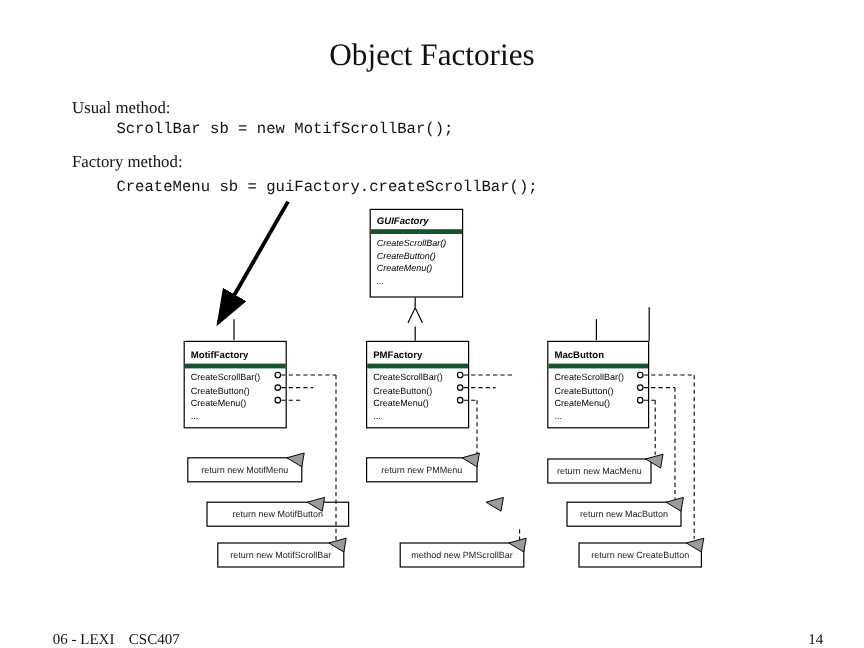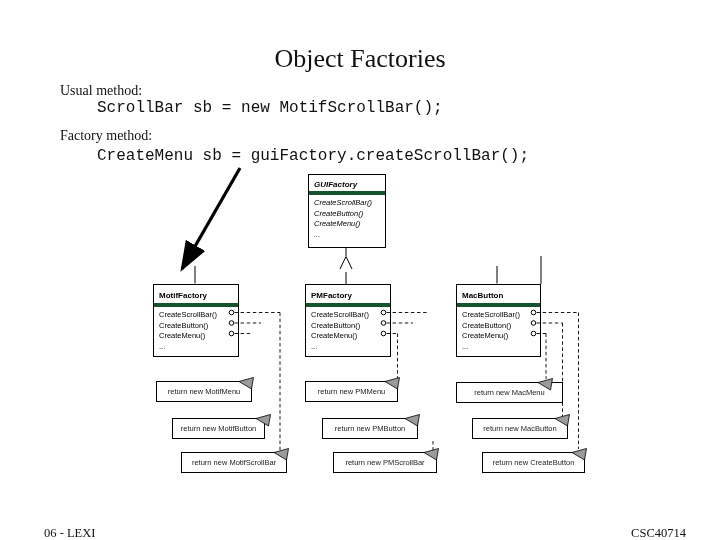--- a/index.html
+++ b/index.html
@@ -3,28 +3,28 @@
 <meta charset="utf-8">
 <style>
   html,body{margin:0;padding:0;background:#fff;}
   .slide{
     position:relative;width:720px;height:540px;background:#ffffff;
     font-family:"Liberation Sans",sans-serif;color:#000;overflow:hidden;
   }
   .abs{position:absolute;}
   .slide-title{
     left:0;top:30px;width:720px;text-align:center;
-    font-family:"Liberation Serif",serif;font-size:26px;line-height:32px;color:#111;margin-top:13px;
+    font-family:"Liberation Serif",serif;font-size:26px;line-height:32px;color:#111;
   }
   .body-label{
     font-family:"Liberation Serif",serif;font-size:14px;line-height:15px;color:#111;left:60px;
   }
   .code-line{
     font-family:"Liberation Mono","DejaVu Sans Mono",monospace;
-    font-size:16px;line-height:14px;letter-spacing:0;left:97px;color:#111;
+    font-size:13px;line-height:14px;letter-spacing:0;left:97px;color:#111;
   }
   
   .cls{
     position:absolute;background:#fff;border:1px solid #000;box-sizing:border-box;
   }
   .cls-name{
     height:20px;border-bottom:4px solid #14532d;box-sizing:border-box;
     font-size:8px;font-weight:bold;padding:5px 0 0 5px;white-space:nowrap;
   }
   .cls.sub .cls-name{height:22px;padding-top:6px;}
@@ -35,21 +35,21 @@
   .note{
     position:absolute;height:21px;background:#fff;border:1px solid #000;box-sizing:border-box;
     font-size:7.5px;line-height:19px;text-align:center;white-space:nowrap;color:#222;
   }
   .overlay{left:0;top:0;width:720px;height:540px;pointer-events:none;}
   .footer{
     left:0;top:492px;width:720px;height:20px;display:flex;align-items:center;
     font-family:"Liberation Serif",serif;font-size:12.5px;color:#111;margin-top:31px;
   }
   .footer .f-left{margin-left:44px;}
-  .footer .f-center{flex:1;text-align:right;padding-left:12px;}
+  .footer .f-center{flex:1;text-align:left;padding-left:12px;}
   .footer .f-right{margin-right:34px;}
 </style>
 </head>
 <body>
 
 <div class="slide">
 
   <div class="abs slide-title">Object Factories</div>
 
   <div class="abs body-label" style="top:83px;">Usual method:</div>
@@ -91,26 +91,25 @@
     <div class="cls-name">MacButton</div>
     <div class="cls-methods">
       <div class="m">CreateScrollBar()</div>
       <div class="m">CreateButton()</div>
       <div class="m">CreateMenu()</div>
       <div class="m">...</div>
     </div>
   </div>
 
   <div class="note" style="left:156px;top:381px;width:96px;"><span>return new MotifMenu</span></div>
-  <div class="note" style="left:172px;top:418px;width:93px;"><span>return new MotifButton</span></div>
+  <div class="note" style="left:172px;top:418px;width:119px;"><span>return new MotifButton</span></div>
   <div class="note" style="left:181px;top:452px;width:106px;"><span>return new MotifScrollBar</span></div>
   <div class="note" style="left:305px;top:381px;width:93px;"><span>return new PMMenu</span></div>
-  <div class="note" style="left:322px;top:418px;width:96px;"><span>return new PMButton</span></div>
-  <div class="note" style="left:333px;top:452px;width:104px;"><span>return new PMScrollBar</span></div>
-  <div class="note" style="left:456px;top:382px;width:107px;"><span>return new MacMenu</span></div>
+  <div class="note" style="left:333px;top:452px;width:104px;"><span>method new PMScrollBar</span></div>
+  <div class="note" style="left:456px;top:382px;width:87px;"><span>return new MacMenu</span></div>
   <div class="note" style="left:472px;top:418px;width:96px;"><span>return new MacButton</span></div>
   <div class="note" style="left:482px;top:452px;width:103px;"><span>return new CreateButton</span></div>
 
   <svg class="abs overlay" width="720" height="540" viewBox="0 0 720 540" aria-hidden="true">
     <defs>
       <marker id="ah" markerWidth="11" markerHeight="9" refX="8.5" refY="3.5" orient="auto">
         <path d="M0,0 L9.5,3.5 L0,7 Z" fill="#000"></path>
       </marker>
     </defs>
 

